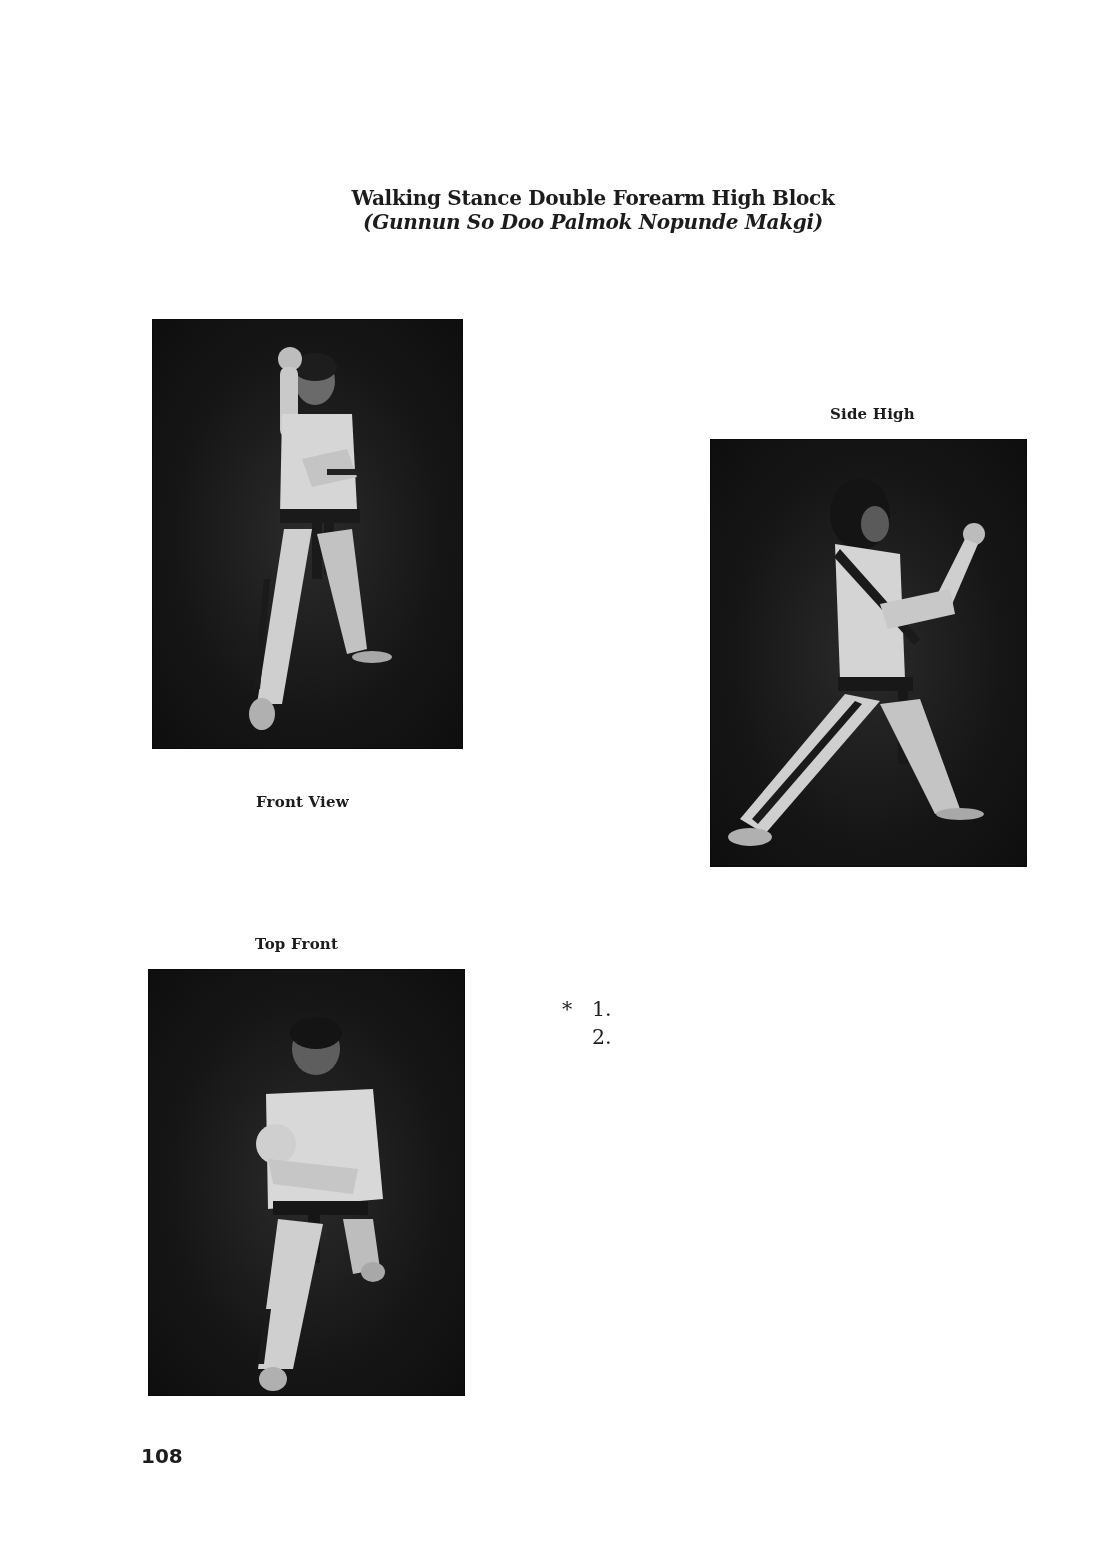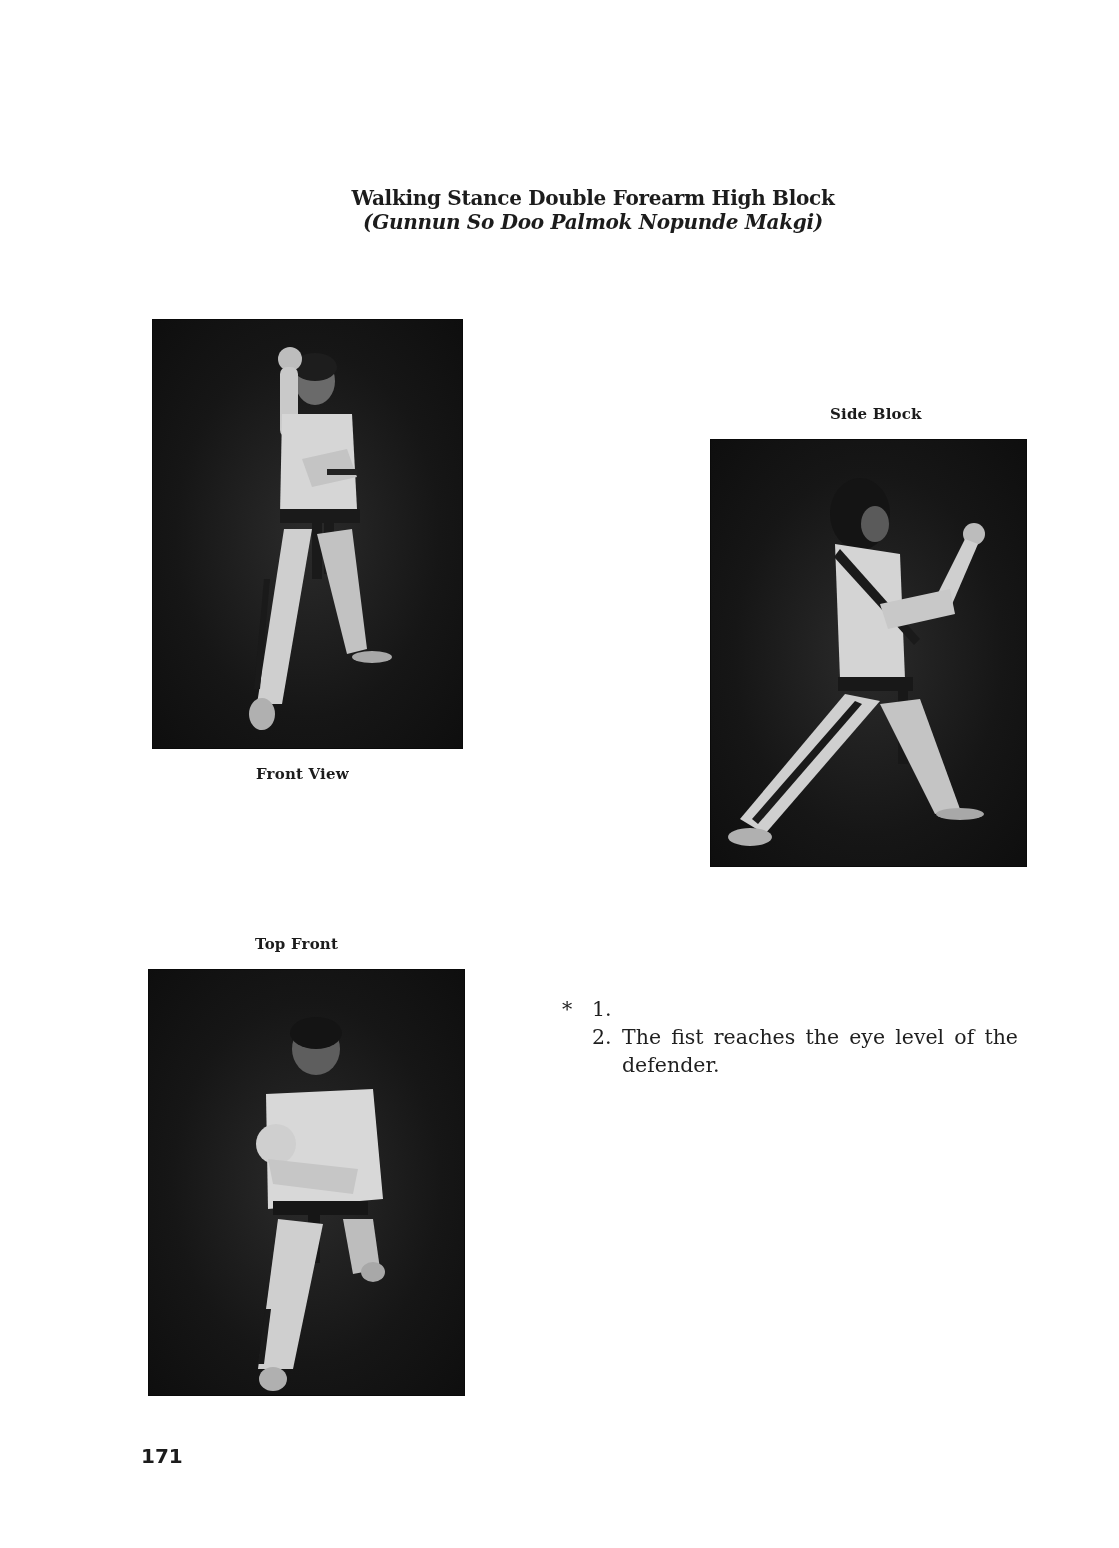--- a/index.html
+++ b/index.html
@@ -94,23 +94,23 @@
       <rect x="172" y="200" width="10" height="55" fill="#1a1a1a"></rect>
 
       <path d="M132 210 L160 210 L130 385 L105 385 Z" fill="#cfcfcf"></path>
       <path d="M112 260 L118 260 L108 370 L102 370 Z" fill="#1a1a1a"></path>
       <path d="M165 215 L200 210 L215 330 L195 335 Z" fill="#c2c2c2"></path>
 
       <ellipse cx="110" cy="395" rx="13" ry="16" fill="#b0b0b0"></ellipse>
       <ellipse cx="220" cy="338" rx="20" ry="6" fill="#a8a8a8"></ellipse>
     </svg>
   </div>
-  <div class="caption" style="left:256px; top:765px;">Front View</div>
+  <div class="caption" style="left:256px; top:793px;">Front View</div>
 
-  <div class="caption" style="left:830px; top:405px;">Side Block</div>
+  <div class="caption" style="left:830px; top:405px;">Side High</div>
   <div class="photo" style="left:710px; top:439px; width:317px; height:428px;">
     <svg viewBox="0 0 317 428">
 
       <ellipse cx="150" cy="75" rx="30" ry="36" fill="#141414"></ellipse>
       <ellipse cx="165" cy="85" rx="14" ry="18" fill="#5a5a5a"></ellipse>
 
       <circle cx="264" cy="95" r="11" fill="#bcbcbc"></circle>
       <path d="M255 100 L268 105 L240 170 L225 160 Z" fill="#cfcfcf"></path>
 
       <path d="M125 105 L190 115 L195 240 L130 240 Z" fill="#d4d4d4"></path>
@@ -157,18 +157,17 @@
   </div>
 
   <div class="notes">
     <div class="note">
       <span class="mark">*</span>
       <span class="num">1.</span>
     </div>
     <div class="note">
       <span class="mark"></span>
       <span class="num">2.</span>
-      <span class="text">The fist reaches the eye level of the defender.</span>
     </div>
   </div>
 
-  <div class="page-number">171</div>
+  <div class="page-number">108</div>
 </div>
 
 </body></html>

